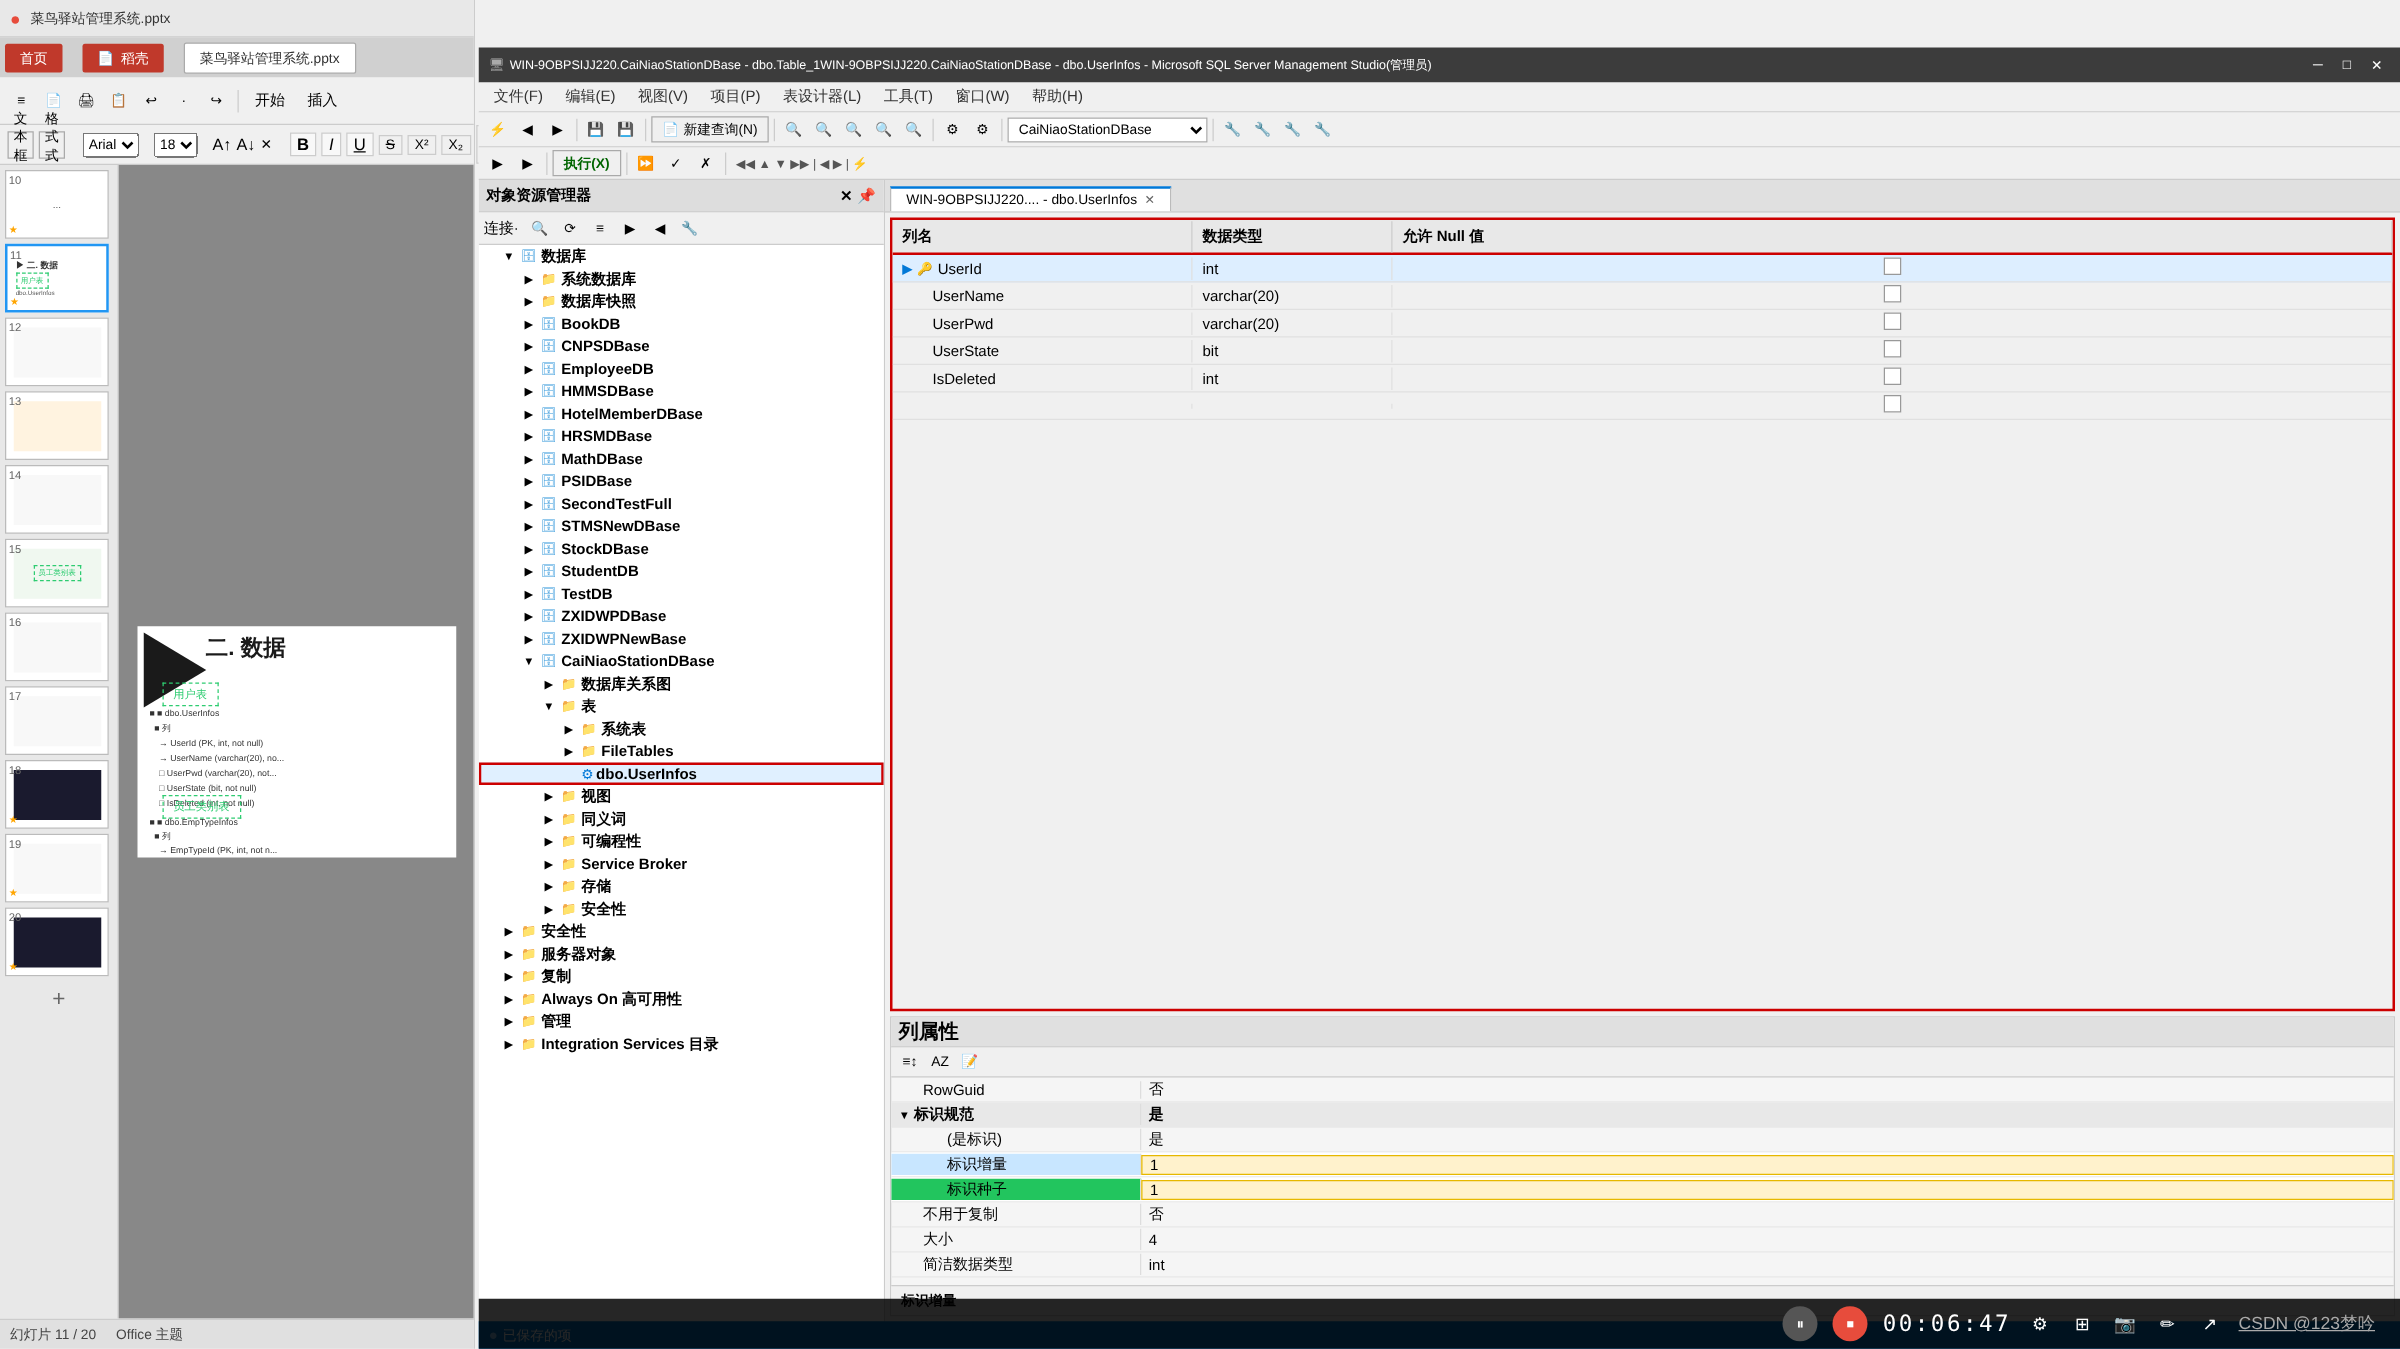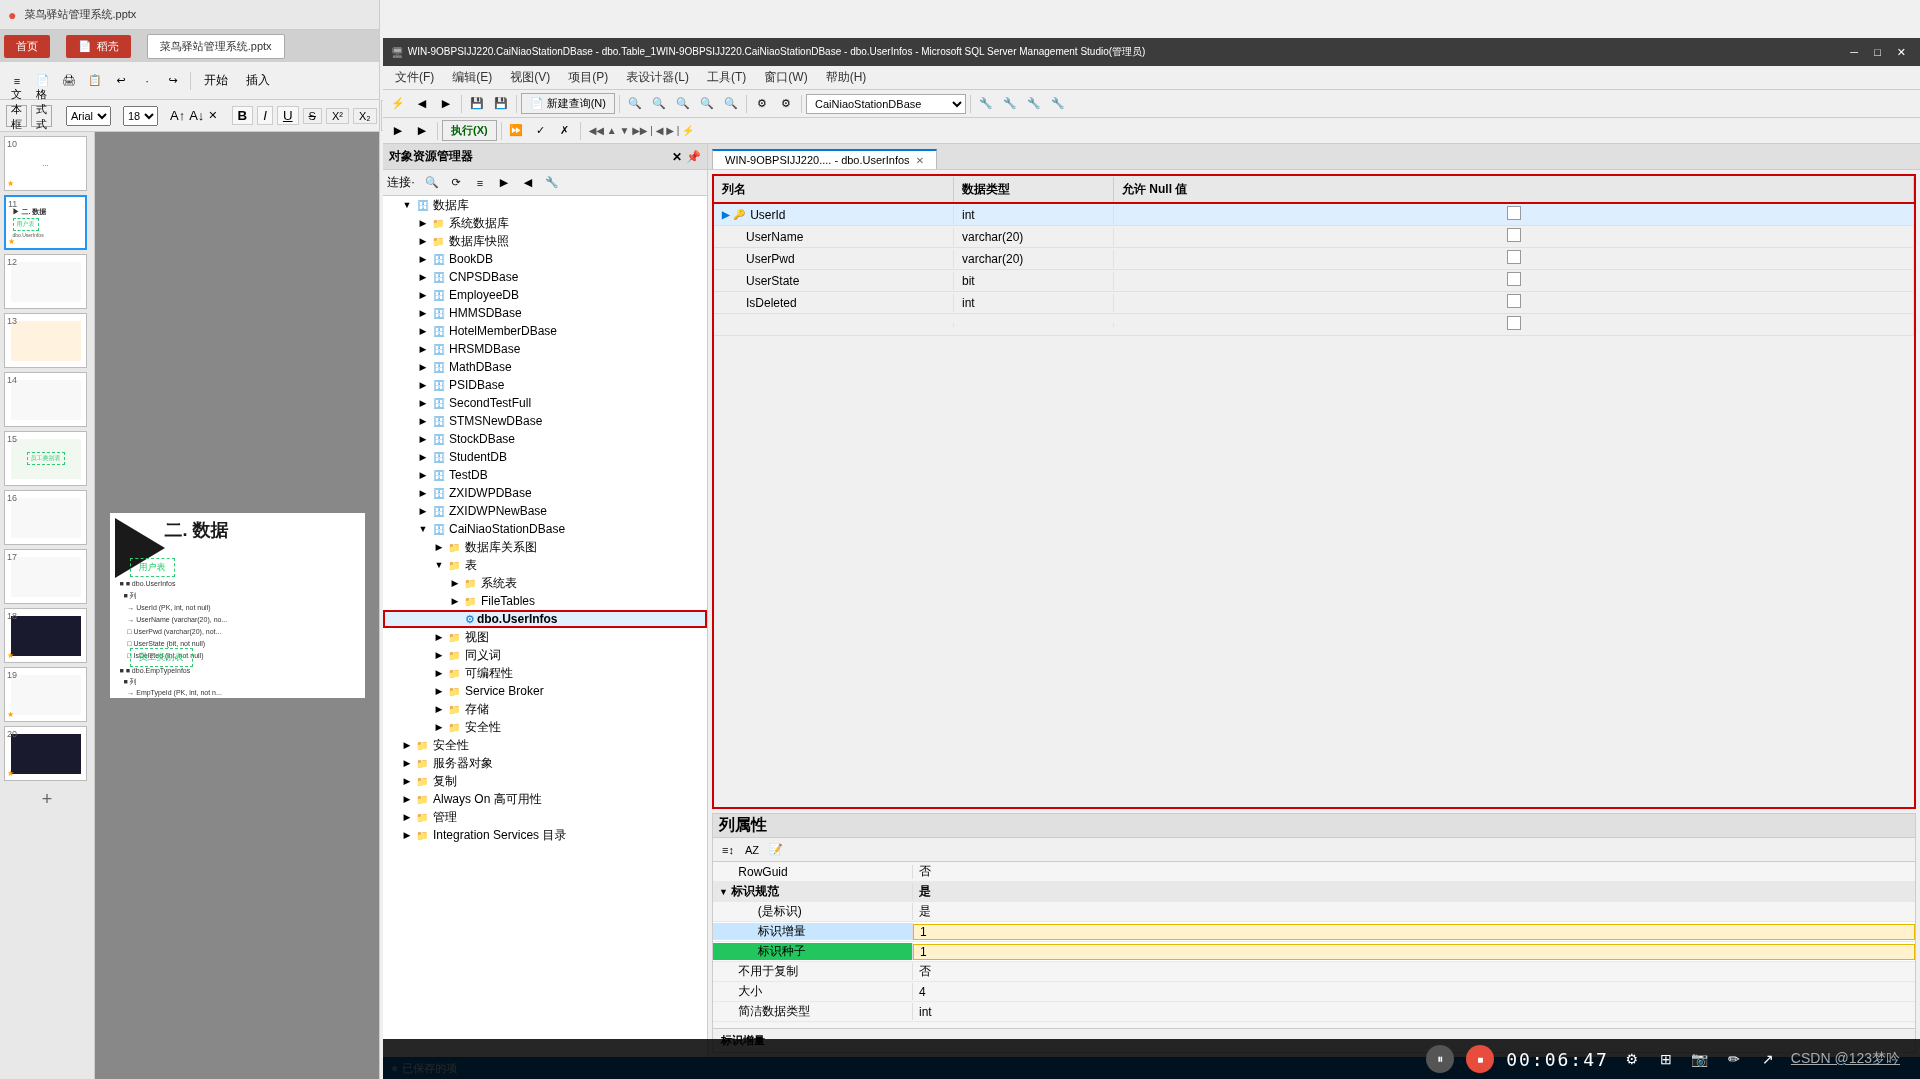--- a/index.html
+++ b/index.html
@@ -264,21 +264,21 @@
       align-items: center;
       padding: 1px 0;
       cursor: pointer;
       white-space: nowrap;
       height: 18px;
     }
 
     .tree-indent { display: inline-block; width: 16px; flex-shrink: 0; }
     .tree-expand { width: 16px; flex-shrink: 0; text-align: center; font-size: 9px; cursor: pointer; }
     .tree-icon { width: 16px; flex-shrink: 0; text-align: center; font-size: 10px; margin-right: 2px; }
-    .tree-label { font-size: 12px; overflow: hidden; text-overflow: ellipsis; }
+    .tree-label { font-size: 12px; overflow: hidden; text-overflow: ellipsis; font-weight: bold; }
 
     
     .icon-db { color: #3498db; }
     .icon-folder { color: #e67e22; }
 
     
     #main-content {
       flex: 1;
       display: flex;
       flex-direction: column;
@@ -714,20 +714,24 @@
         <div style="position:absolute;left:10px;top:152px;font-size:7px;color:#333;line-height:11px;">
           <div>■ ■ dbo.EmpTypeInfos</div>
           <div>&nbsp;&nbsp;■ 列</div>
           <div>&nbsp;&nbsp;&nbsp;&nbsp;→ EmpTypeId (PK, int, not n...</div>
 
         </div>
       </div>
     </div>
   </div>
 
+  <div id="ppt-status">
+    <span>幻灯片 11 / 20</span>
+    <span>Office 主题</span>
+  </div>
 </div>
 
 <div id="ssms-area">
 
   <div id="ssms-titlebar">
     <span style="color:#aaa;font-size:10px;">🖥</span>
     <span style="flex:1;font-size:10px;">WIN-9OBPSIJJ220.CaiNiaoStationDBase - dbo.Table_1WIN-9OBPSIJJ220.CaiNiaoStationDBase - dbo.UserInfos - Microsoft SQL Server Management Studio(管理员)</span>
     <span style="cursor:pointer;padding:0 6px;">─</span>
     <span style="cursor:pointer;padding:0 6px;">□</span>
     <span style="cursor:pointer;padding:0 6px;">✕</span>

